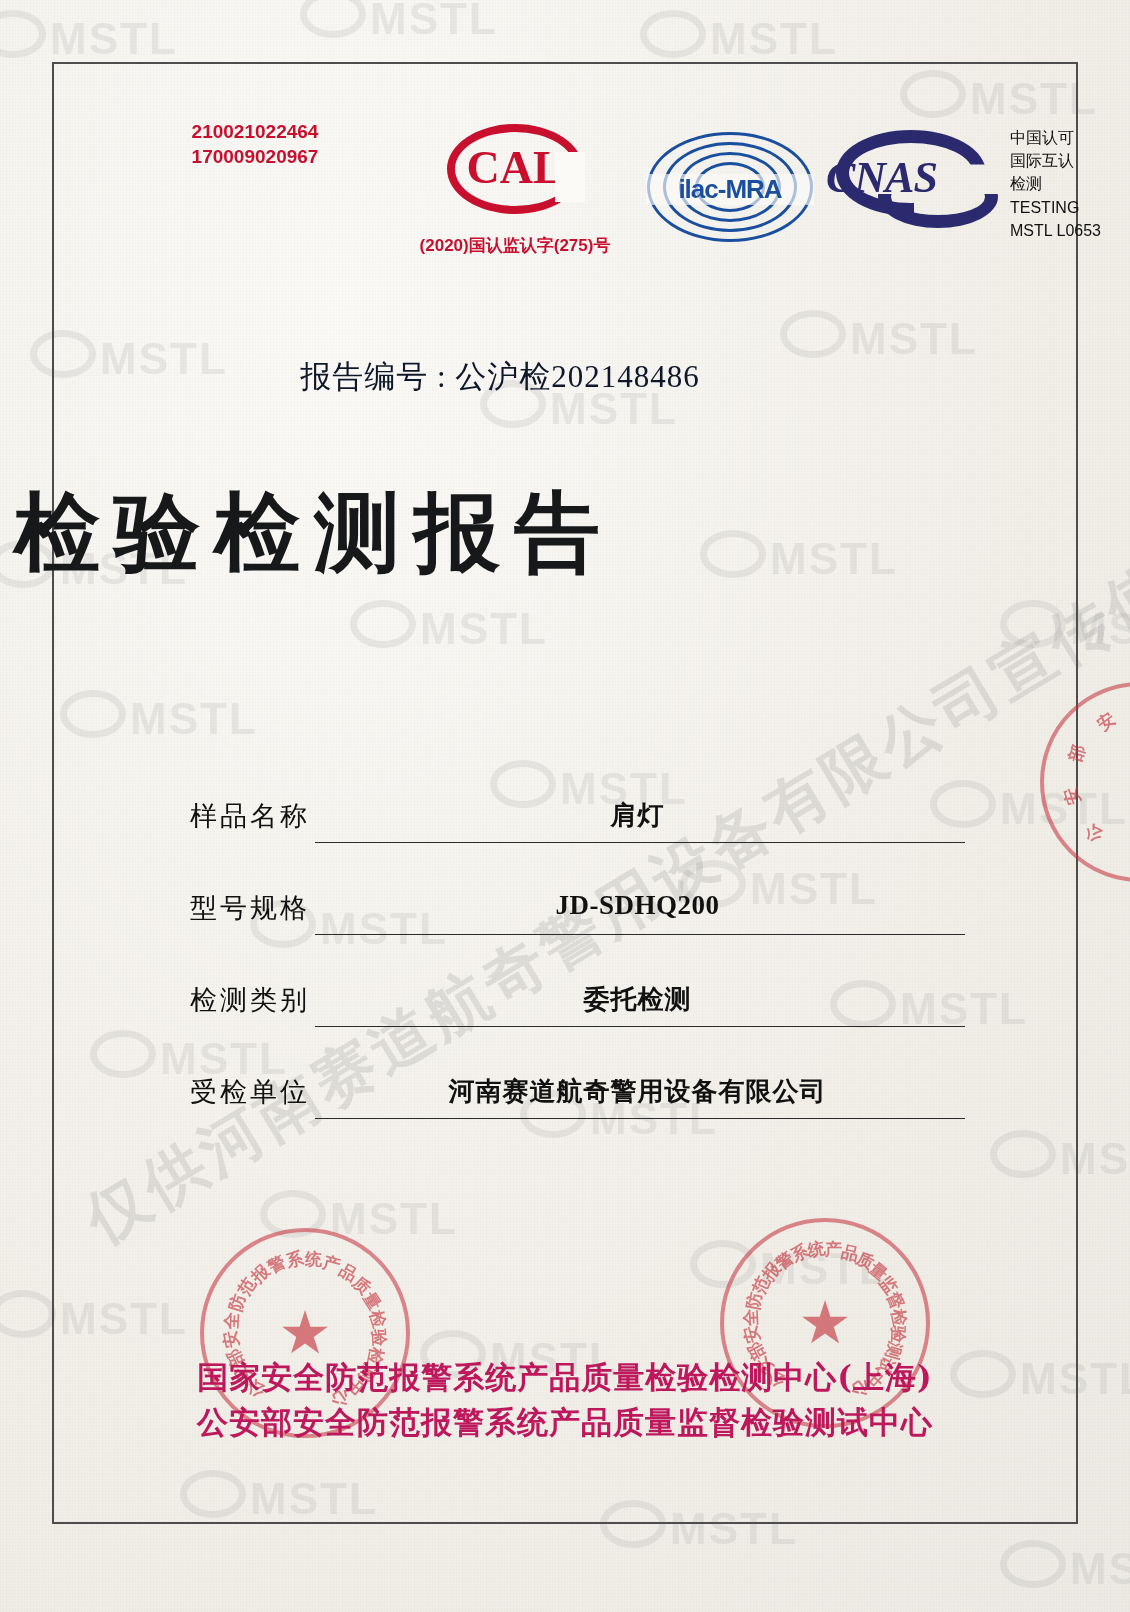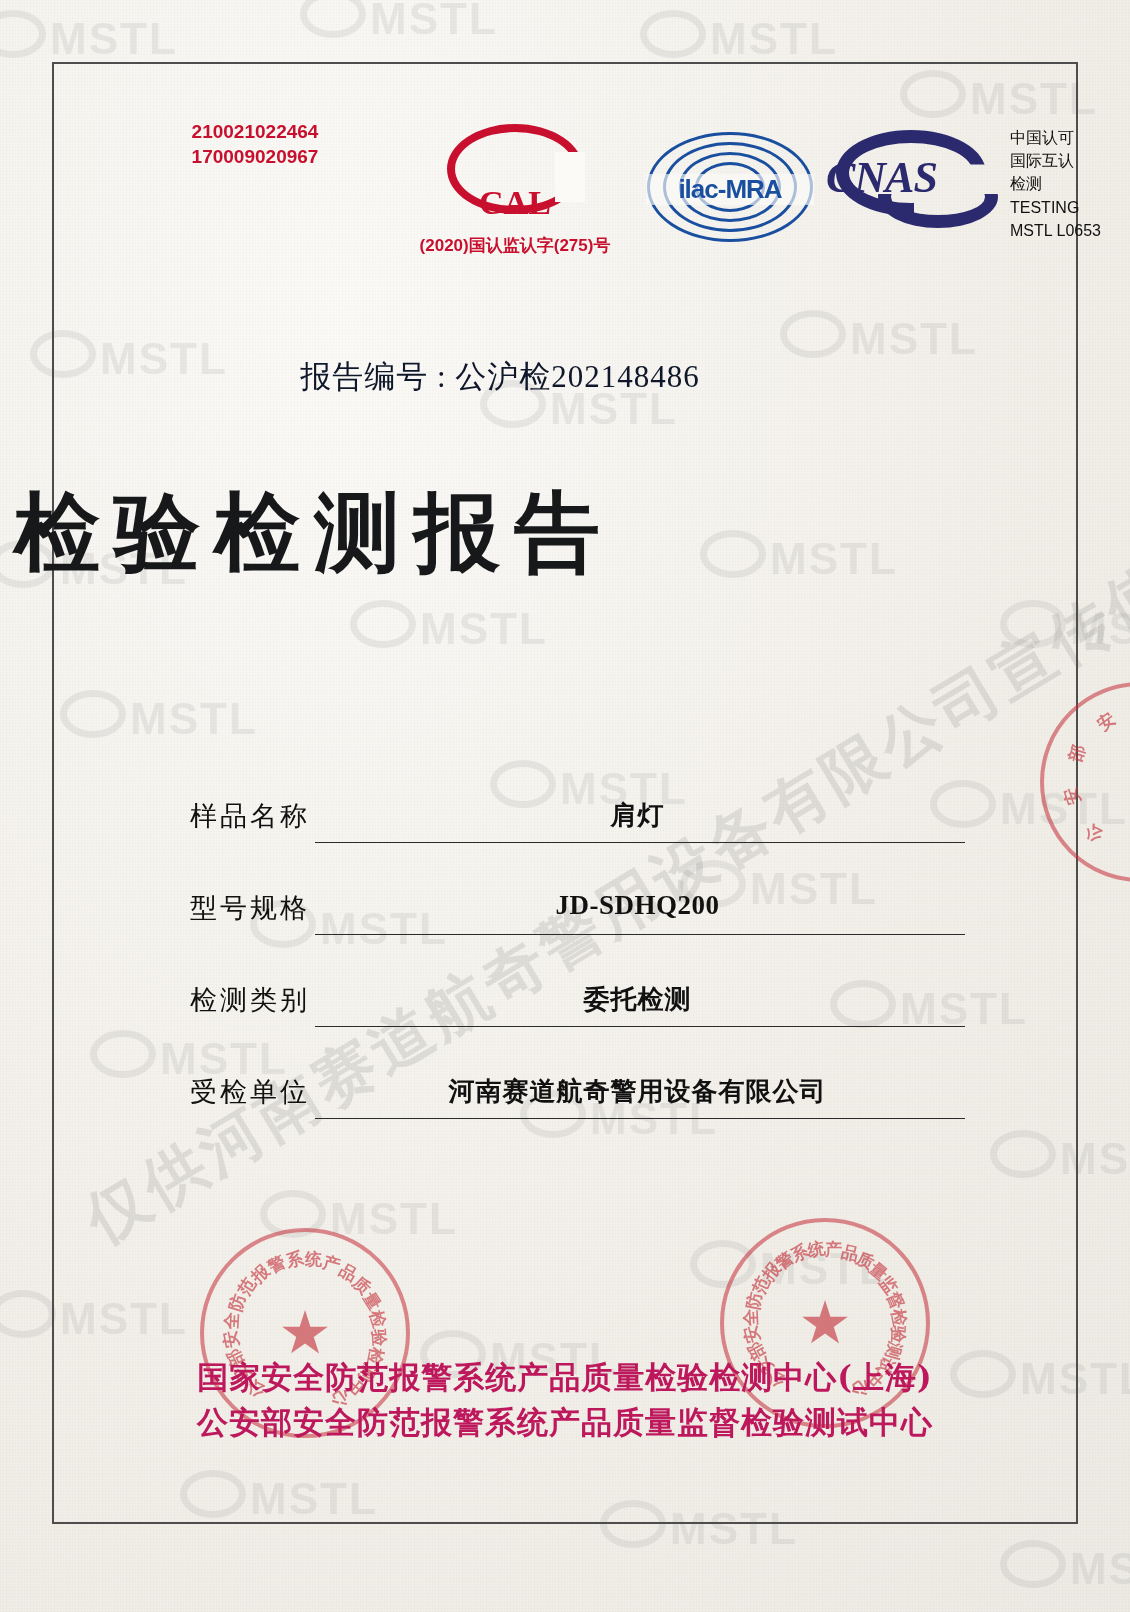--- a/index.html
+++ b/index.html
@@ -129,23 +129,22 @@
     position: absolute;
     right: -10px; top: 20px;
     width: 30px; height: 50px;
     background: #fbfaf7;
   }
   .cal-text {
     position: absolute; left: 0; top: 50%; transform: translateY(-52%);
     width: 100%;
     font-family: "Liberation Serif", serif;
     font-weight: bold;
-    font-size: 34px;
+    font-size: 46px;
     color: #c8102e;
-    margin-top: 35px;
   }
   .cal-sub {
     margin-top: 20px;
     color: #c8102e;
     font-family: "Liberation Sans", sans-serif;
     font-size: 17px;
     font-weight: bold;
   }
 
   

